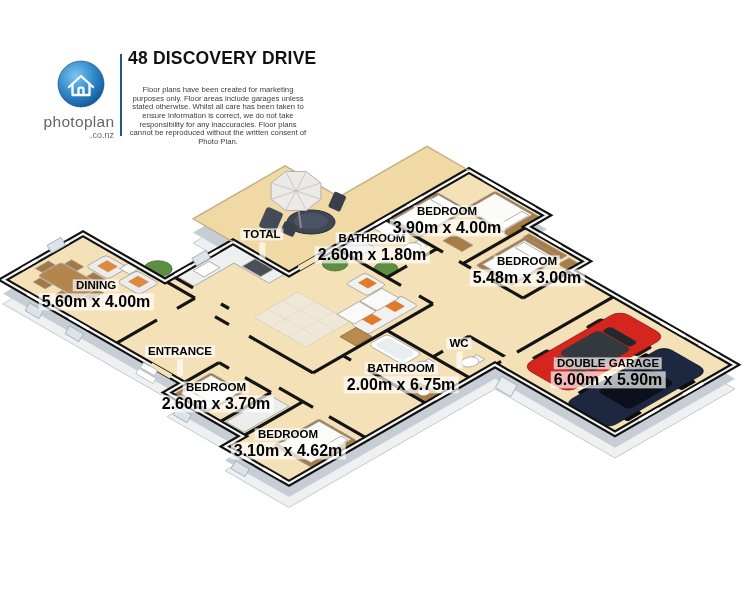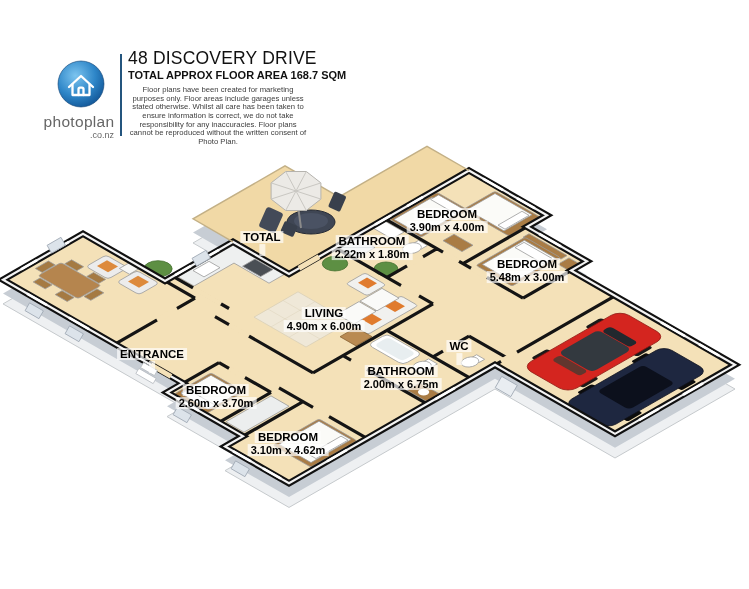--- a/index.html
+++ b/index.html
@@ -1,33 +1,33 @@
 <!DOCTYPE html>
 <html><head>
 <meta charset="utf-8">
 <style>
   html,body{margin:0;padding:0;background:#fff;}
   #stage{position:relative;width:749px;height:589px;background:#fff;overflow:hidden;
          font-family:"Liberation Sans",sans-serif;}
   
-  #title{position:absolute;left:128px;top:48px;font-size:17.5px;font-weight:normal;color:#111;
+  #title{position:absolute;left:128px;top:48px;font-size:17.5px;font-weight:bold;color:#111;
          letter-spacing:.2px;white-space:nowrap;}
   #subtitle{position:absolute;left:128px;top:69px;font-size:11px;font-weight:bold;color:#111;
          white-space:nowrap;}
   #disclaimer{position:absolute;left:128px;top:86px;width:180px;font-size:7.7px;line-height:1.12;
          color:#3d3d3d;text-align:center;}
   #divider{position:absolute;left:120px;top:54px;width:2px;height:82px;background:#24557e;}
   #logo{position:absolute;left:38px;top:55px;}
   
   #plan{position:absolute;left:0;top:0;}
   .room-label{position:absolute;transform:translate(-50%,-50%);text-align:center;
         font-weight:bold;color:#000;z-index:6;white-space:nowrap;}
   .room-label .rn{display:inline-block;font-size:11.5px;line-height:1.08;
         background:rgba(255,255,255,.68);padding:0 3px;}
-  .room-label .rd{display:block;font-size:11px;line-height:1.08;}
+  .room-label .rd{display:block;font-size:16px;line-height:1.08;}
   .room-label .rd span{background:rgba(255,255,255,.68);padding:0 3px;}
   .room-label .rd:empty{display:none}
 </style>
 </head>
 <body>
 
 <div id="stage">
 
   <svg id="logo" width="120" height="100">
     <defs>
@@ -41,21 +41,20 @@
     <g stroke="#fff" fill="none" stroke-width="2.3" stroke-linejoin="round" stroke-linecap="round" transform="translate(43,29)">
       <path d="M-12 3 L0 -8 L12 3"></path>
       <path d="M-8.5 0.5 V11 H8.5 V0.5"></path>
       <path d="M-2.5 11 V5.2 Q-2.5 3.6 -1 3.6 H1 Q2.5 3.6 2.5 5.2 V11"></path>
     </g>
     <text x="41" y="72" text-anchor="middle" font-size="15.5" fill="#666" letter-spacing=".3">photoplan</text>
     <text x="76" y="83" text-anchor="end" font-size="9" fill="#666">.co.nz</text>
   </svg>
   <div id="divider"></div>
   <div id="title">48 DISCOVERY DRIVE</div>
-  <div id="subtitle">TOTAL APPROX FLOOR AREA 168.7 SQM</div>
   <div id="disclaimer">Floor plans have been created for marketing purposes only. Floor areas include garages unless stated otherwise. Whilst all care has been taken to ensure information is correct, we do not take responsibility for any inaccuracies. Floor plans cannot be reproduced without the written consent of Photo Plan.</div>
 
   <svg id="plan" width="749" height="589" viewBox="0 0 749 589">
 
     <g transform="matrix(20 11.5 -20 11.5 285 115.3)">
 
       <path transform="translate(1.05,1.05)" d="M4.9 -2.2 L10.9 -2.2 L10.9 -1.2 L13.9 -1.2 L13.9 -0.4 L22.1 -0.4 L22.1 5.6 L16.1 5.6 L16.1 15.9 L12.9 15.9 L12.9 15 L9.1 15 L9.1 14.2 L0.1 14.2 L0.1 10.2 L4.2 10.2 L4.2 6.8 L2.2 6.8 L2.2 2.2 L4.9 2.2 Z" fill="#eef0f2" stroke="#c6cacd" stroke-width="1" vector-effect="non-scaling-stroke"></path>
       <path transform="translate(0.6,0.6)" d="M4.9 -2.2 L10.9 -2.2 L10.9 -1.2 L13.9 -1.2 L13.9 -0.4 L22.1 -0.4 L22.1 5.6 L16.1 5.6 L16.1 15.9 L12.9 15.9 L12.9 15 L9.1 15 L9.1 14.2 L0.1 14.2 L0.1 10.2 L4.2 10.2 L4.2 6.8 L2.2 6.8 L2.2 2.2 L4.9 2.2 Z" fill="#c7cdd4"></path>
 
       <path d="M4.9 -2.2 L10.9 -2.2 L10.9 -1.2 L13.9 -1.2 L13.9 -0.4 L22.1 -0.4 L22.1 5.6 L16.1 5.6 L16.1 15.9 L12.9 15.9 L12.9 15 L9.1 15 L9.1 14.2 L0.1 14.2 L0.1 10.2 L4.2 10.2 L4.2 6.8 L2.2 6.8 L2.2 2.2 L4.9 2.2 Z" fill="#f4e1b8"></path>
@@ -218,49 +217,53 @@
         <line x1="296" y1="191" x2="306.3" y2="210.5"></line>
           <line x1="296" y1="191" x2="320.9" y2="199.1"></line>
       </g>
     </g>
   </svg>
 
   <div class="room-label" style="left:262px;top:242px">
     <span class="rn">TOTAL</span>
     <span class="rd"><span></span></span>
   </div>
+  <div class="room-label" style="left:96px;top:293px">
+    <span class="rn">DINING</span>
+    <span class="rd"><span>5.60m x 4.00m</span></span>
+  </div>
   <div class="room-label" style="left:372px;top:246px">
     <span class="rn">BATHROOM</span>
-    <span class="rd"><span>2.22m x 1.80m</span></span>
+    <span class="rd"><span>2.60m x 1.80m</span></span>
   </div>
   <div class="room-label" style="left:447px;top:219px">
     <span class="rn">BEDROOM</span>
     <span class="rd"><span>3.90m x 4.00m</span></span>
   </div>
   <div class="room-label" style="left:527px;top:269px">
     <span class="rn">BEDROOM</span>
     <span class="rd"><span>5.48m x 3.00m</span></span>
   </div>
-  <div class="room-label" style="left:324px;top:318px">
-    <span class="rn">LIVING</span>
-    <span class="rd"><span>4.90m x 6.00m</span></span>
-  </div>
-  <div class="room-label" style="left:152px;top:359px">
+  <div class="room-label" style="left:180px;top:359px">
     <span class="rn">ENTRANCE</span>
     <span class="rd"><span></span></span>
   </div>
   <div class="room-label" style="left:216px;top:395px">
     <span class="rn">BEDROOM</span>
     <span class="rd"><span>2.60m x 3.70m</span></span>
   </div>
   <div class="room-label" style="left:288px;top:442px">
     <span class="rn">BEDROOM</span>
     <span class="rd"><span>3.10m x 4.62m</span></span>
   </div>
   <div class="room-label" style="left:401px;top:376px">
     <span class="rn">BATHROOM</span>
     <span class="rd"><span>2.00m x 6.75m</span></span>
   </div>
   <div class="room-label" style="left:459px;top:351px">
     <span class="rn">WC</span>
     <span class="rd"><span></span></span>
   </div>
+  <div class="room-label" style="left:608px;top:371px">
+    <span class="rn">DOUBLE GARAGE</span>
+    <span class="rd"><span>6.00m x 5.90m</span></span>
+  </div>
 </div>
 
 </body></html>

